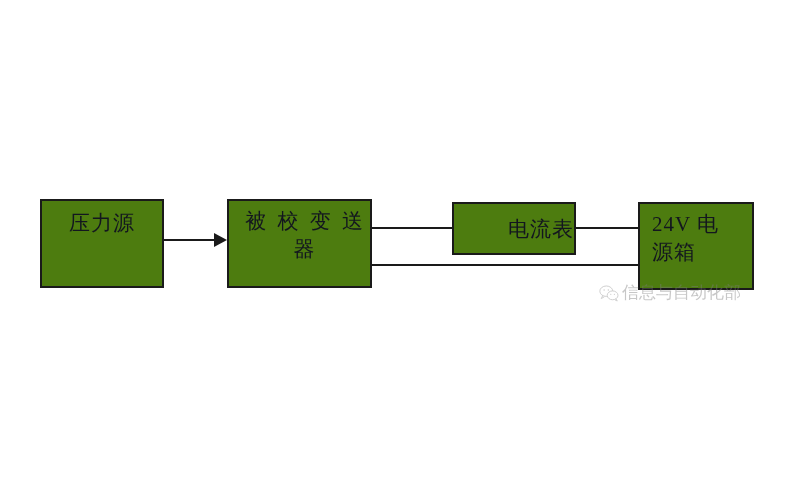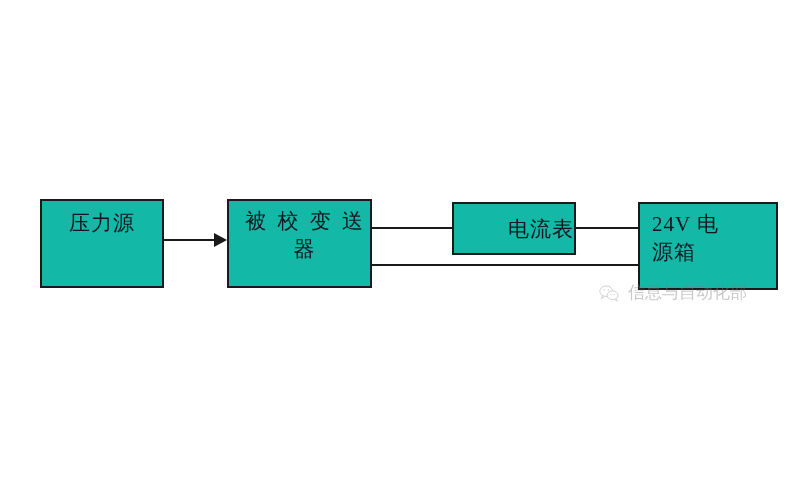--- a/index.html
+++ b/index.html
@@ -15,21 +15,21 @@
     height: 500px;
     background: #ffffff;
     overflow: hidden;
     font-family: "Liberation Serif", "DejaVu Serif", serif;
   }
 
   
   .node-box {
     position: absolute;
     box-sizing: border-box;
-    background: #14b8a6;
+    background: #4d7c0f;
     border: 2px solid #1a1a1a;
     z-index: 3;
   }
 
   .node-label {
     position: absolute;
     left: 0;
     right: 0;
     color: #13161f;
     font-family: "Liberation Serif", "DejaVu Serif", serif;
@@ -81,21 +81,21 @@
     border-width: 7px 0 7px 13px;
     border-color: transparent transparent transparent #1a1a1a;
     z-index: 2;
   }
 
   
   #watermark {
     position: absolute;
     display: flex;
     align-items: center;
-    gap: 8px;
+    gap: 2px;
     z-index: 5;
     pointer-events: none;
     opacity: 0.42;
   }
 
   #watermark .wm-text {
     font-family: "Liberation Sans", "DejaVu Sans", sans-serif;
     font-size: 17px;
     line-height: 19px;
     color: #7c7c7c;
@@ -129,21 +129,21 @@
 
   <div class="node-box" id="box-transmitter" style="left:227px; top:199px; width:145px; height:89px;">
     <div class="node-label">被 校 变 送
 器</div>
   </div>
 
   <div class="node-box" id="box-ammeter" style="left:452px; top:202px; width:124px; height:53px;">
     <div class="node-label">电流表</div>
   </div>
 
-  <div class="node-box" id="box-power-supply" style="left:638px; top:202px; width:140px; height:88px;">
+  <div class="node-box" id="box-power-supply" style="left:638px; top:202px; width:116px; height:88px;">
     <div class="node-label">24V  电
 源箱</div>
   </div>
 
   <div id="watermark" style="left:598px; top:283px;">
     <svg class="wm-logo" viewBox="0 0 24 20" fill="none" stroke="#8d8d8d" stroke-width="1.1">
       <ellipse cx="9" cy="8" rx="7.2" ry="5.8"></ellipse>
       <path d="M5.2 12.6 L3.4 16.2 L6.8 14.2" stroke-linejoin="round"></path>
       <ellipse cx="16" cy="12.6" rx="6" ry="4.9" fill="#ffffff"></ellipse>
       <path d="M19.6 16.2 L21.2 18.9 L18.4 17.5" stroke-linejoin="round"></path>

